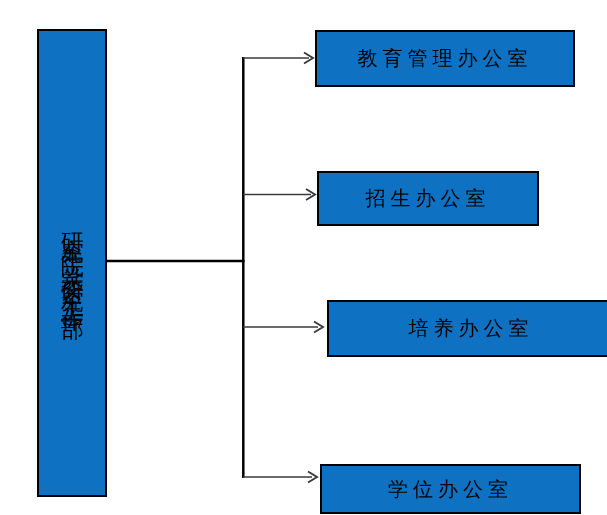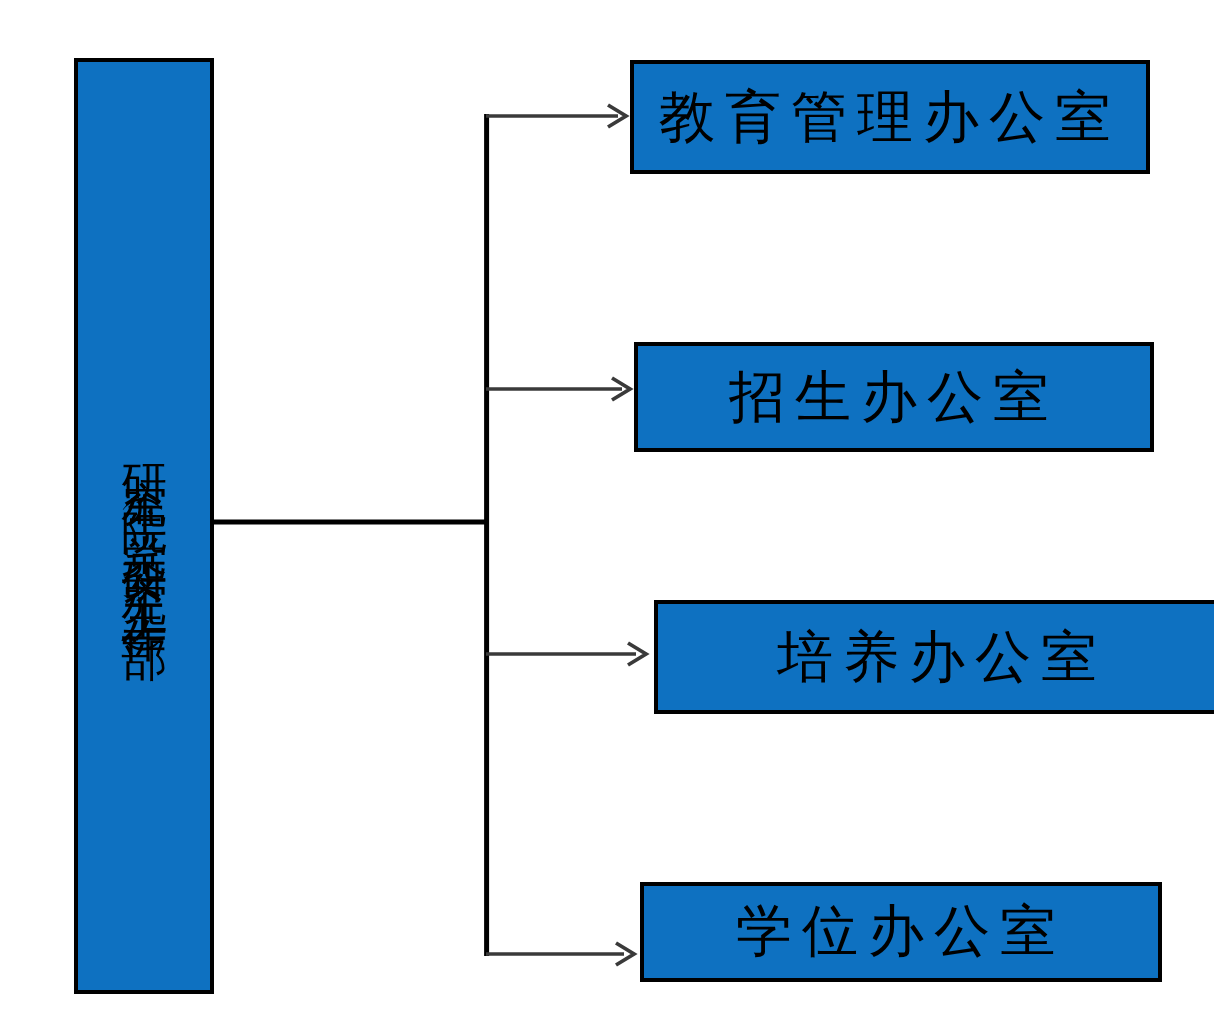--- a/index.html
+++ b/index.html
@@ -39,32 +39,32 @@
   }
   .root-node .vtext {
     writing-mode: vertical-rl;
     text-orientation: mixed;
     font-size: 23px;
     line-height: 1.1;
     letter-spacing: 7px;
     white-space: nowrap;
   }
   .child-node {
-    font-size: 28px;
+    font-size: 20px;
     letter-spacing: 5px;
     white-space: nowrap;
   }
   .child-node .ctext {
     display: inline-block;
     text-indent: 0;
   }
   #office-0 { left: 315px; top: 30px;  width: 260px; height: 57px; }
-  #office-1 { left: 317px; top: 171px; width: 260px; height: 55px; text-align: center; }
+  #office-1 { left: 317px; top: 171px; width: 222px; height: 55px; text-align: center; }
   #office-2 { left: 327px; top: 300px; width: 288px; height: 57px; }
-  #office-3 { left: 320px; top: 441px; width: 261px; height: 50px; }
+  #office-3 { left: 320px; top: 464px; width: 261px; height: 50px; }
 </style>
 </head>
 <body>
 
 <div class="canvas">
 
   <svg class="connectors" width="607" height="515" viewBox="0 0 607 515">
 
     <line x1="106" y1="261" x2="244.5" y2="261" stroke="#000000" stroke-width="2.5"></line>
 

